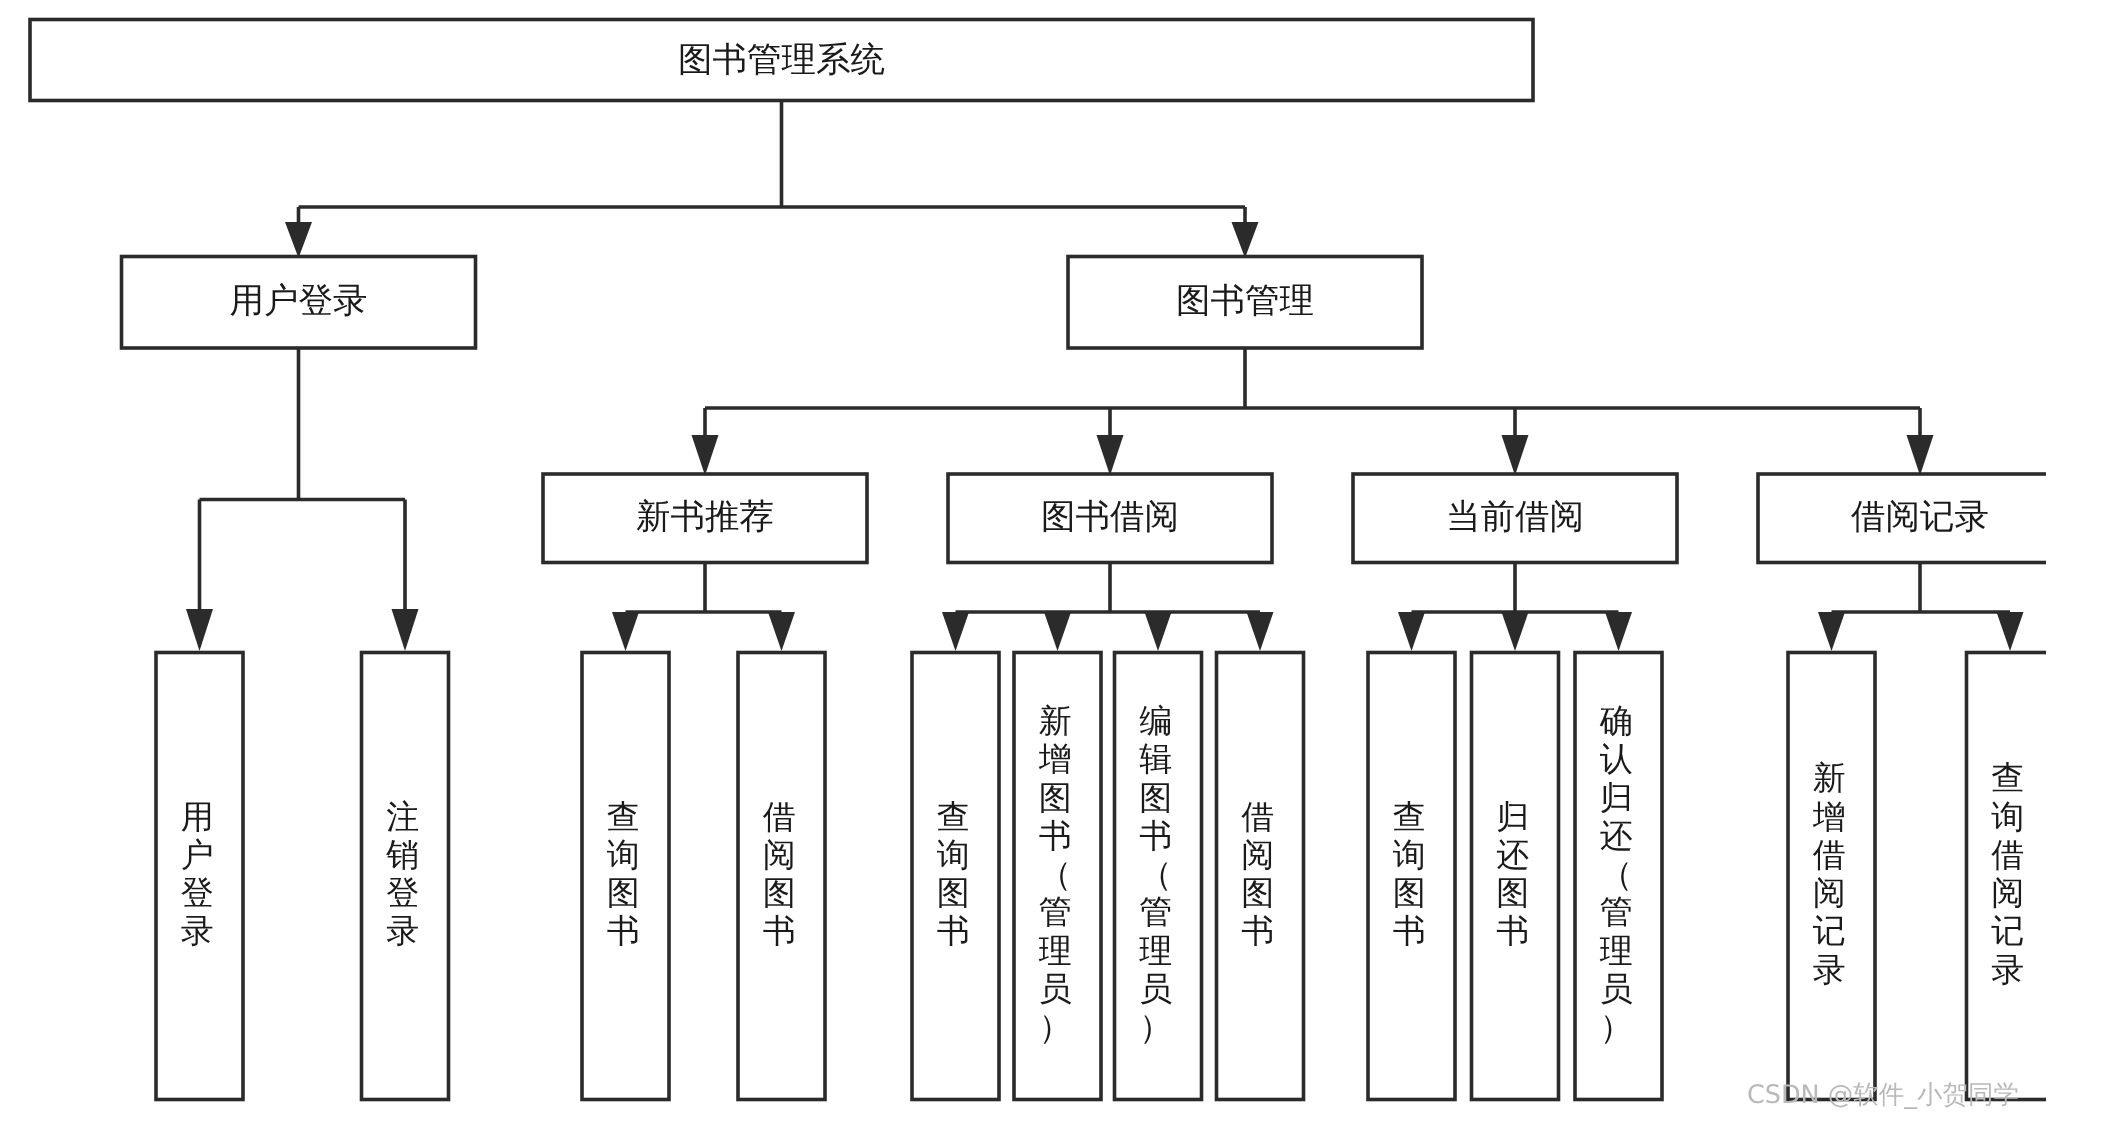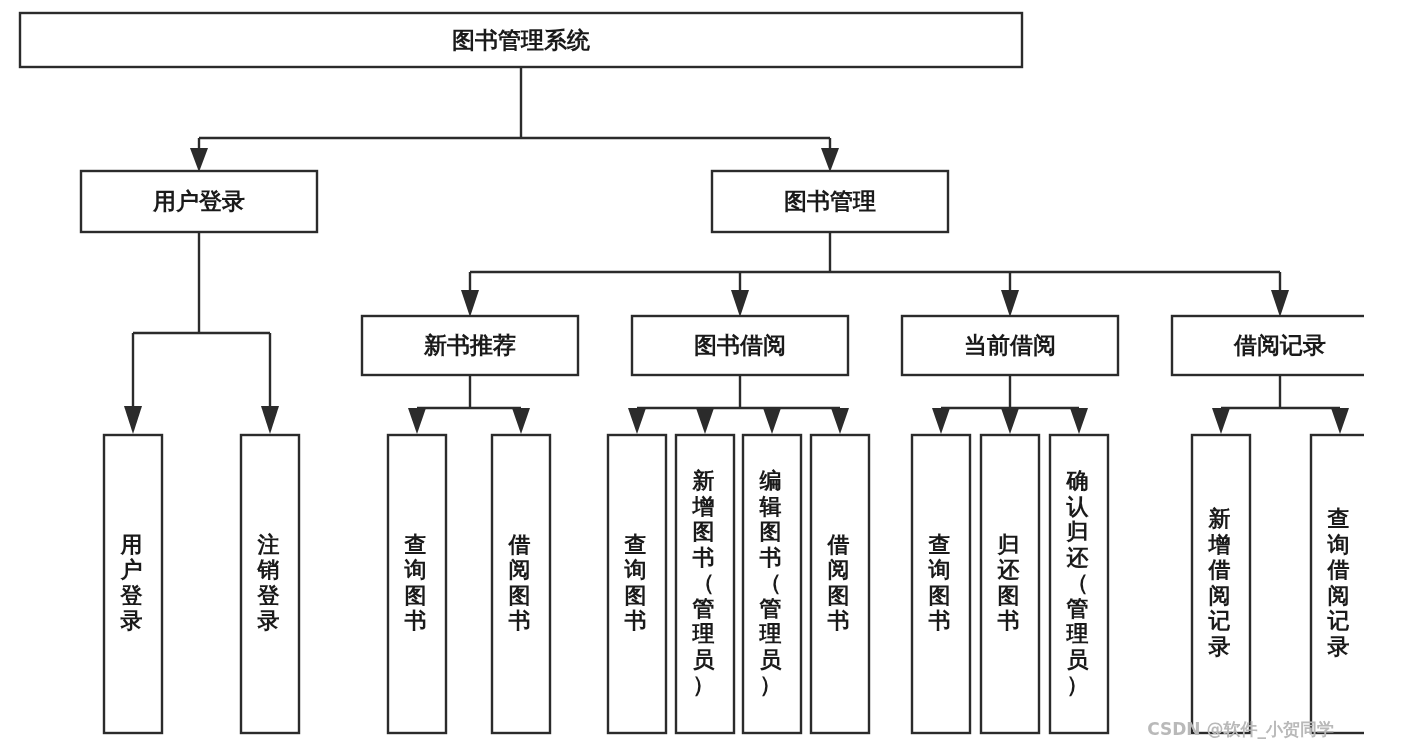--- a/index.html
+++ b/index.html
@@ -9,21 +9,20 @@
   }
   body {
     font-family: "DejaVu Sans", "Liberation Sans", sans-serif;
   }
   #stage {
     position: relative;
     width: 1364px;
     height: 747px;
     background: #ffffff;
     overflow: hidden;
-    font-weight: bold;
   }
   #diagram-svg {
     position: absolute;
     left: 0;
     top: 0;
     width: 1405px;
     height: 747px;
   }
   .node-box {
     fill: #ffffff;
@@ -48,21 +47,21 @@
     stroke-width: 2.4;
     fill: none;
     stroke-linecap: butt;
   }
   .arrow-head {
     fill: #2b2b2b;
     stroke: none;
   }
   .watermark {
     position: absolute;
-    right: 30px;
+    right: 18px;
     bottom: 6px;
     font-family: "DejaVu Sans", "Liberation Sans", sans-serif;
     font-size: 17px;
     color: #b9b9b9;
     white-space: nowrap;
     pointer-events: none;
     user-select: none;
     margin-left: 20px;
   }
 </style>

